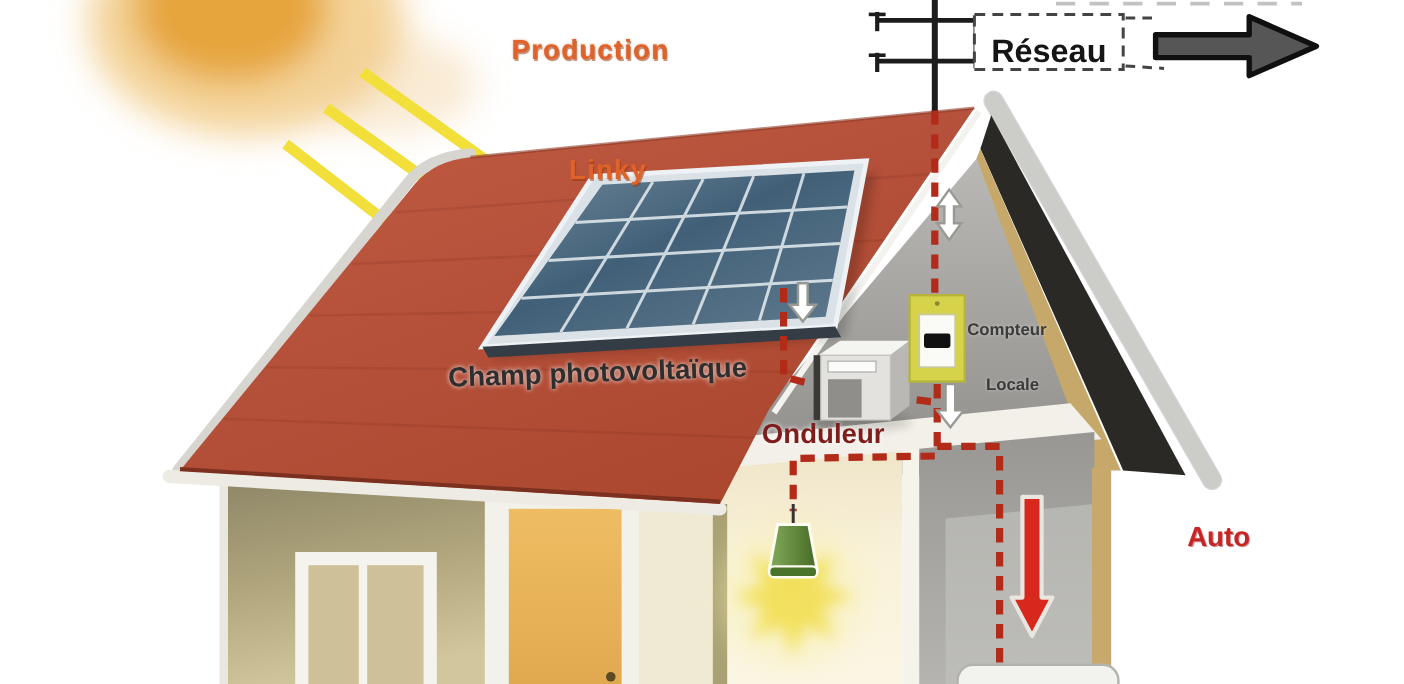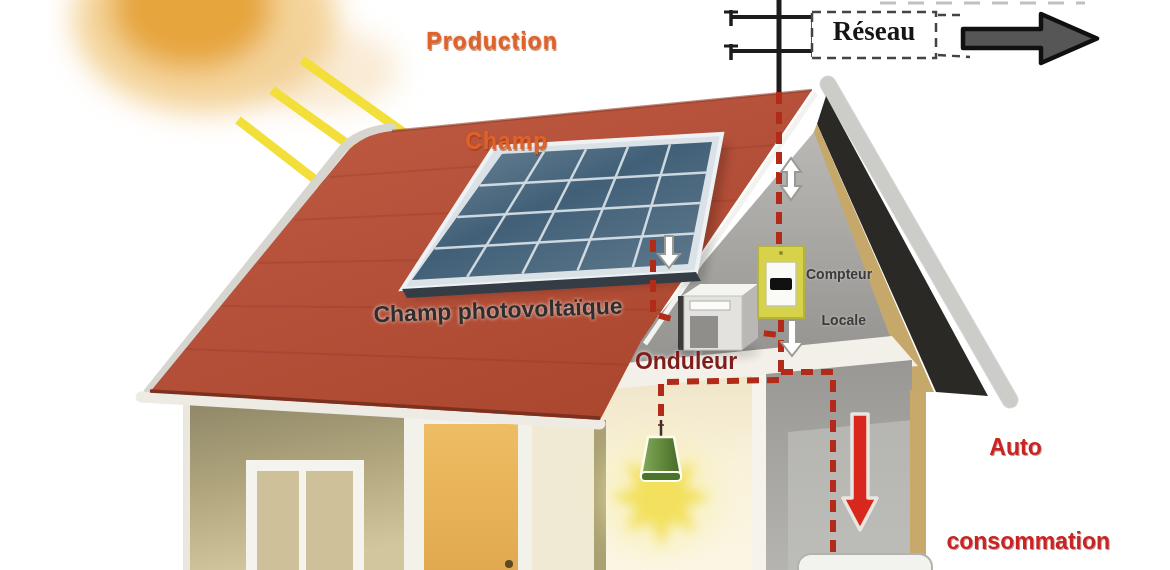--- a/index.html
+++ b/index.html
@@ -9,22 +9,22 @@
   }
   #scene{position:absolute;left:0;top:0;}
   .lbl{position:absolute;font-weight:bold;white-space:pre;line-height:1.2;}
   .lbl-production{
     left:372px;top:16px;width:240px;text-align:center;
     font-size:23px;line-height:50px;letter-spacing:1px;color:#e0622b;
     text-shadow:1px 2px 0 rgba(150,55,12,.5), 0 0 2px rgba(200,90,30,.6);
     font-weight:800;
   }
   .lbl-reseau{
-    left:812px;top:8px;width:124px;height:46px;line-height:46px;text-align:center;
-    font-size:27px;color:#151515;font-family:Liberation Serif, serif;
+    left:812px;top:20px;width:124px;height:46px;line-height:46px;text-align:center;
+    font-size:27px;color:#151515;
   }
   .lbl-champ{
     left:348px;top:297px;width:300px;text-align:center;font-size:23px;color:#2e2e2e;
     transform:rotate(-2deg);text-shadow:0 0 4px rgba(255,255,255,.9);
   }
   .lbl-onduleur{
     left:626px;top:348px;width:120px;text-align:center;font-size:23px;color:#7f1d1d;
     text-shadow:0 0 4px rgba(255,255,255,.9);
   }
   .lbl-compteur{
@@ -237,26 +237,26 @@
     <polygon points="648,437 674,437 681,475 641,475" fill="url(#lampGrad)" stroke="#fdfdf2" stroke-width="2.5"></polygon>
     <rect x="641" y="472" width="40" height="9" rx="4" fill="#4a7429" stroke="#fdfdf2" stroke-width="2"></rect>
   </g>
 
   <g>
     <polygon points="852,414 868,414 868,498 877,498 860,530 843,498 852,498" fill="#d8281e" stroke="#e9e6e0" stroke-width="3.5" stroke-linejoin="round"></polygon>
   </g>
 </svg>
 
   <div class="lbl lbl-production"><span>Production</span><br>
-    <span>Champ</span></div>
+    <span>Linky</span></div>
 
   <div class="lbl lbl-reseau">Réseau</div>
 
   <div class="lbl lbl-champ">Champ photovoltaïque</div>
 
   <div class="lbl lbl-onduleur">Onduleur</div>
 
   <div class="lbl lbl-compteur"><span>Compteur</span><br>
     <span>Locale</span></div>
 
   <div class="lbl lbl-auto"><span>Auto</span><br>
-    <span>consommation</span></div>
+    </div>
 </div>
 
 </body></html>

